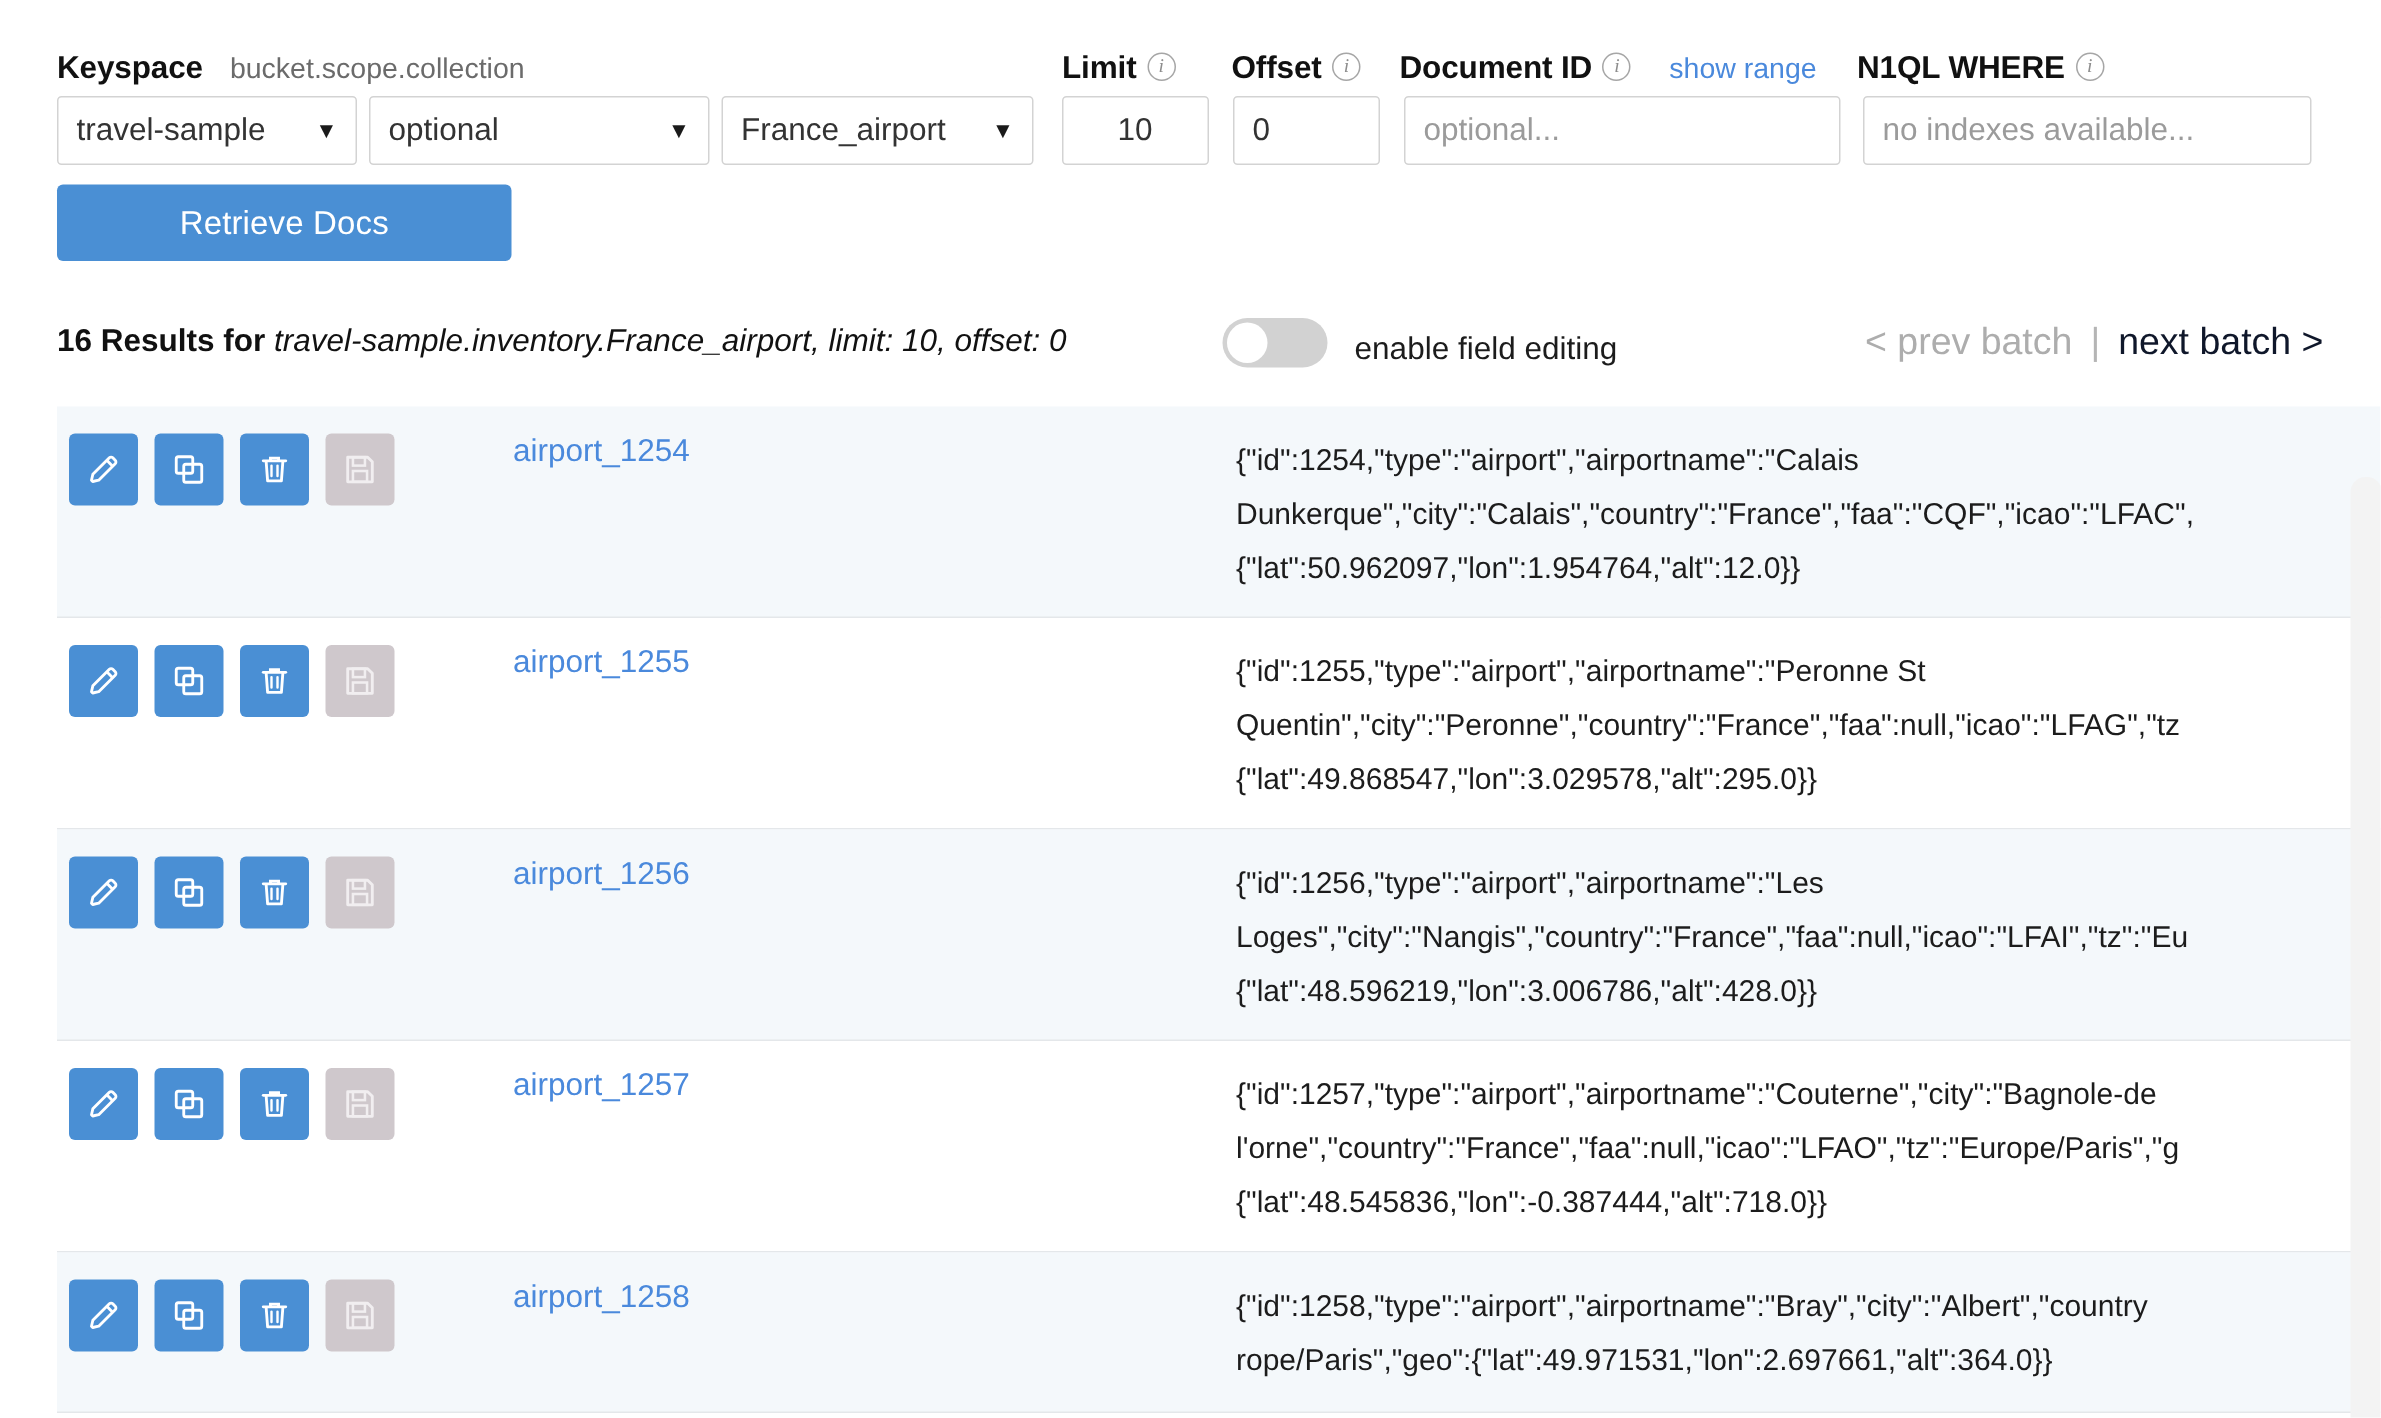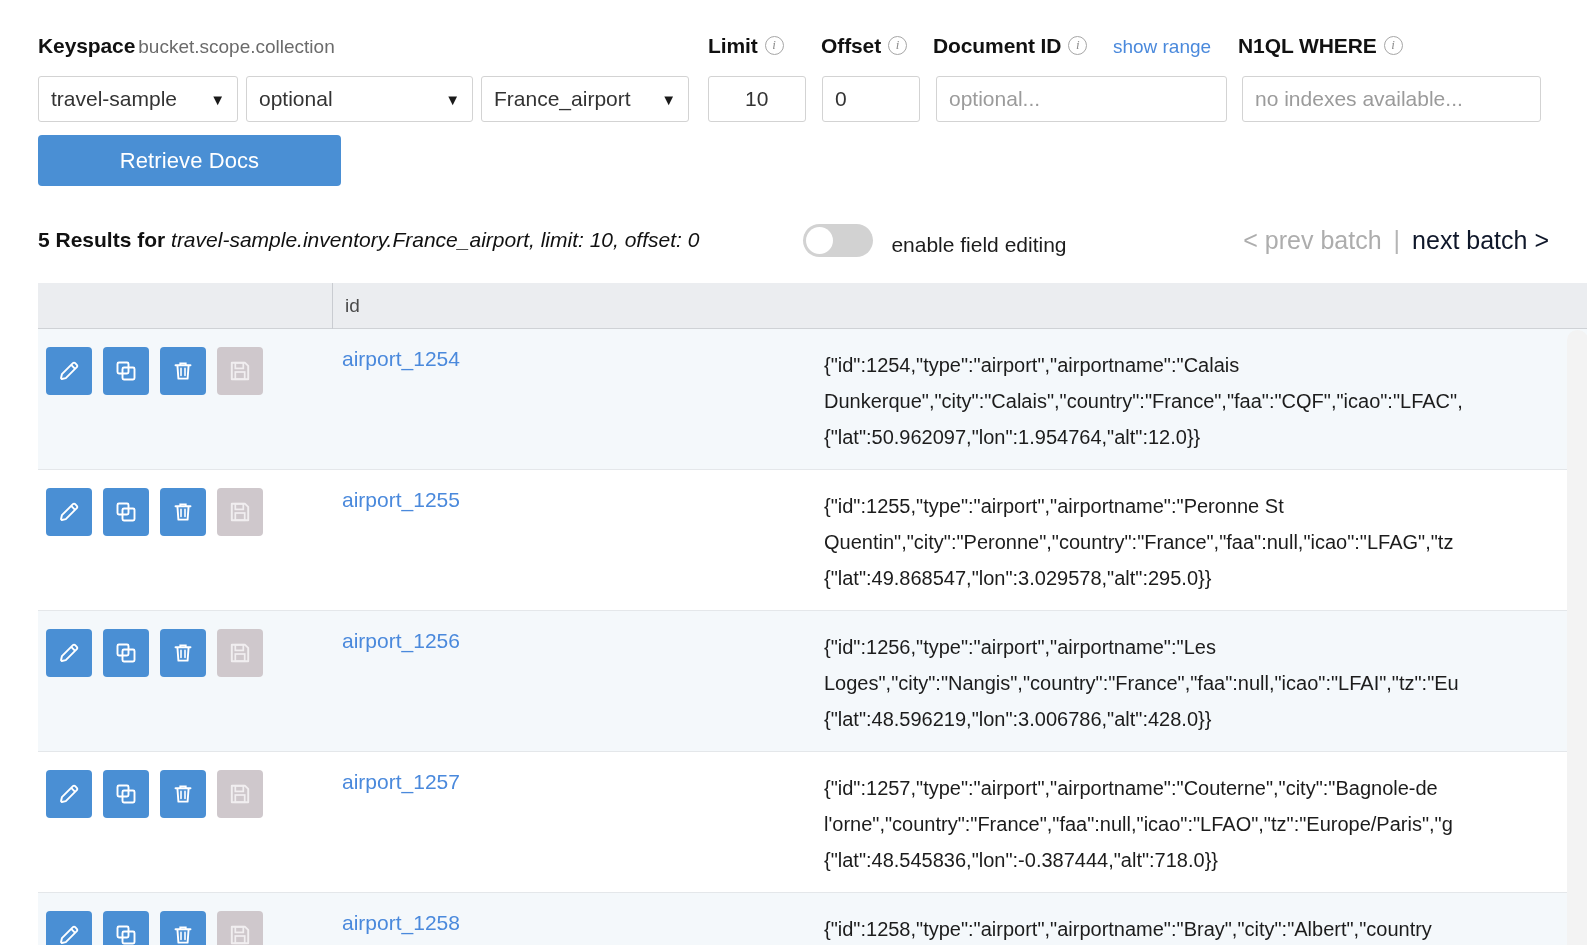--- a/index.html
+++ b/index.html
@@ -25,21 +25,21 @@
   .label-strong {
     font-size: 21px;
     font-weight: bold;
     color: #111;
     letter-spacing: -0.1px;
   }
   .label-sub {
     font-size: 19px;
     color: #6b6b6b;
     font-weight: normal;
-    margin-left: 3px;
+    margin-left: 18px;
   }
   .info-icon {
     display: inline-block;
     width: 19px; height: 19px;
     border: 1.6px solid #a6a6a6;
     border-radius: 50%;
     color: #8d8d8d;
     font-size: 13px;
     line-height: 16px;
     text-align: center;
@@ -52,21 +52,21 @@
   .link-blue {
     color: #4a89dc;
     font-size: 19px;
     text-decoration: none;
     cursor: pointer;
   }
 
   .ctrl-row-fields {
     display: flex;
     align-items: center;
-    margin-top: 18px;
+    margin-top: 6px;
     text-align: center;
   }
   .field {
     height: 46px;
     border: 1px solid #d3d3d3;
     border-radius: 3px;
     background: #fff;
     font-size: 21px;
     color: #333;
     padding: 0 12px;
@@ -302,41 +302,36 @@
     <div class="field" style="width:299px;margin-left:15px;">
       <span class="ph">no indexes available...</span>
     </div>
   </div>
 
   <button class="retrieve-btn">Retrieve Docs</button>
 </div>
 
 <div class="results-bar">
   <div class="results-text">
-    <span>5 Results for </span><span class="ital">travel-sample.inventory.France_airport, limit: 10, offset: 0</span>
+    <span>16 Results for </span><span class="ital">travel-sample.inventory.France_airport, limit: 10, offset: 0</span>
   </div>
 
   <div class="toggle-group">
     <div class="toggle"></div>
     <span class="toggle-label">enable field editing</span>
   </div>
 
   <div class="pager">
     <span class="prev">&lt; prev batch</span>
     <span class="sep">|</span>
     <span class="next">next batch &gt;</span>
   </div>
 </div>
 
 <div class="table-wrap">
-  <div class="thead">
-    <div class="th-actions"></div>
-    <div class="th-id">id</div>
-    <div class="th-doc"></div>
-  </div>
 
   <div id="rows-container">
       <div class="row alt">
         <div class="cell-actions">
           <button class="act-btn">
             <span>
               <svg width="24" height="24" viewBox="0 0 24 24">
                 <path d="M4 19.2l.9-4 11-11a1.6 1.6 0 0 1 2.3 0l1.6 1.6a1.6 1.6 0 0 1 0 2.3l-11 11-4 .9z" fill="none" stroke="#ffffff" stroke-width="1.9" stroke-linejoin="round"></path>
                 <path d="M14.2 5.9l3.9 3.9" stroke="#ffffff" stroke-width="1.9"></path>
               </svg>

